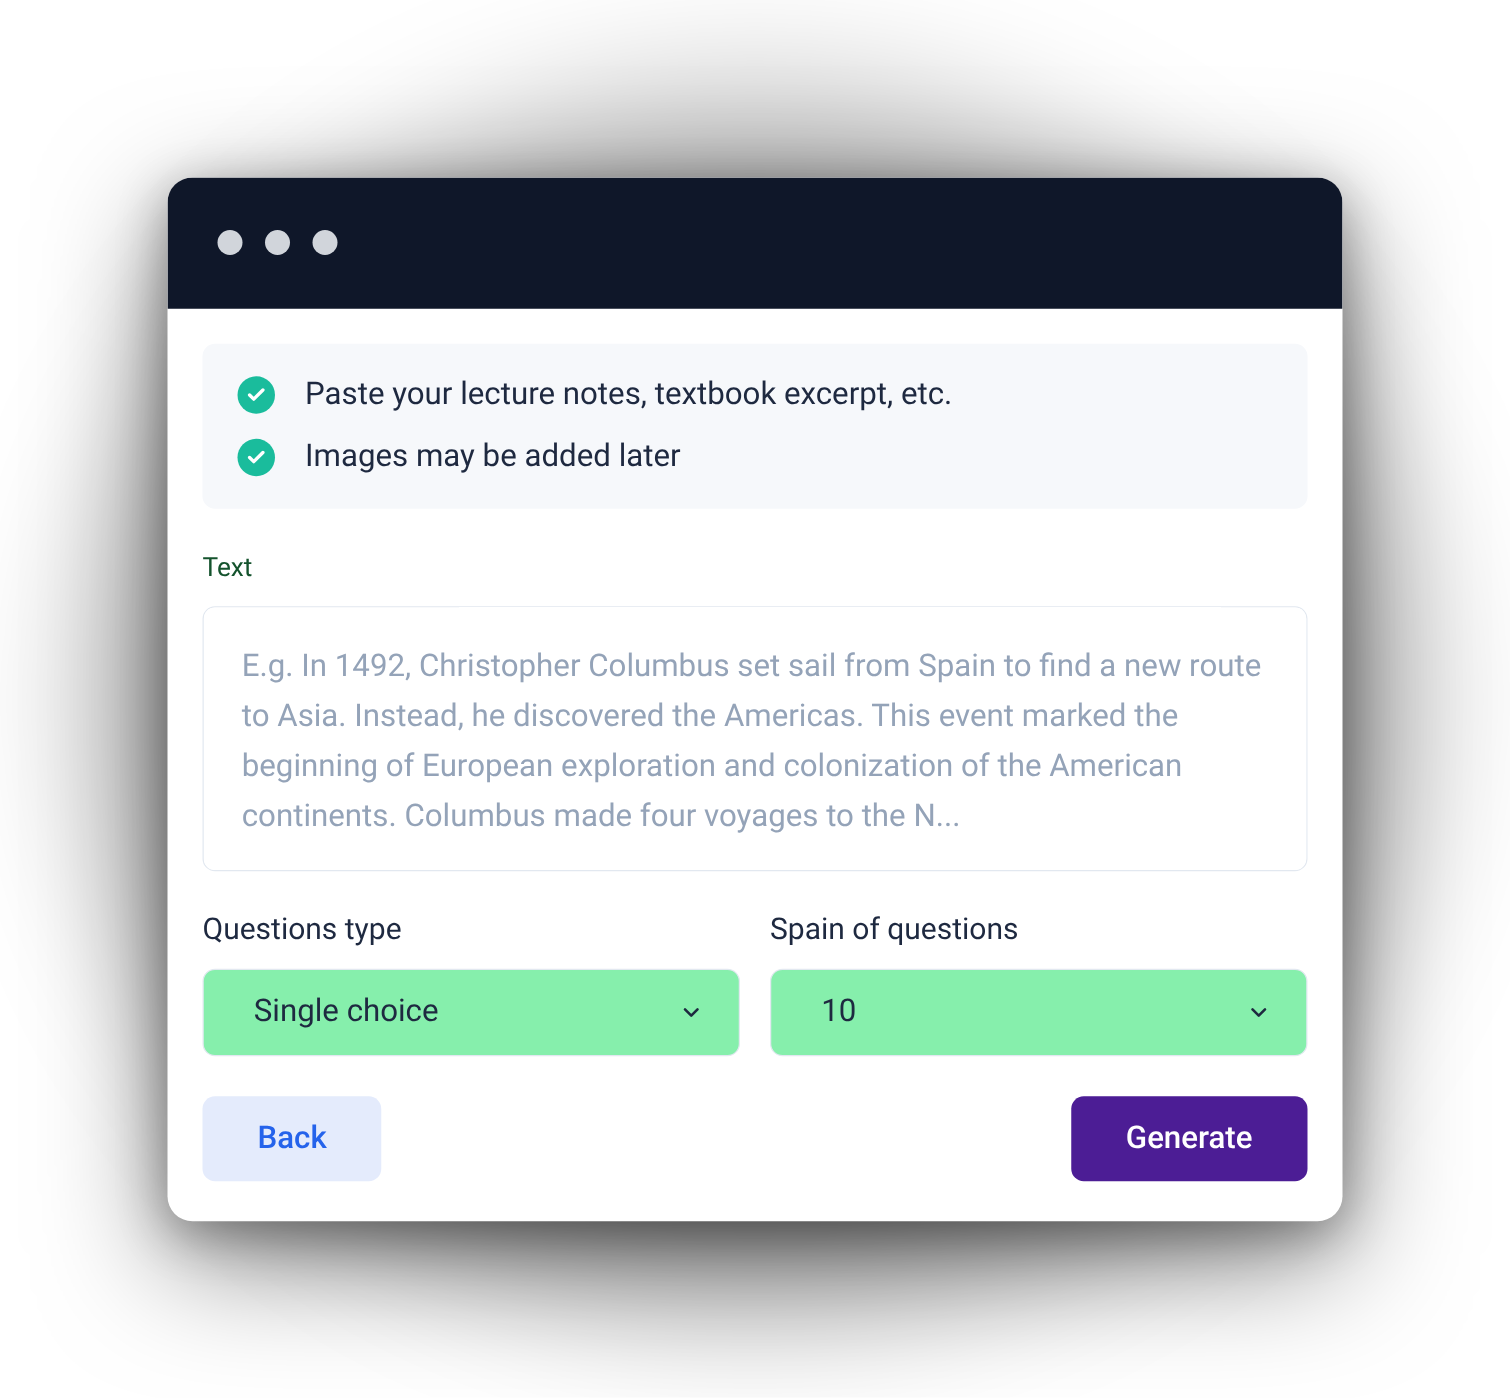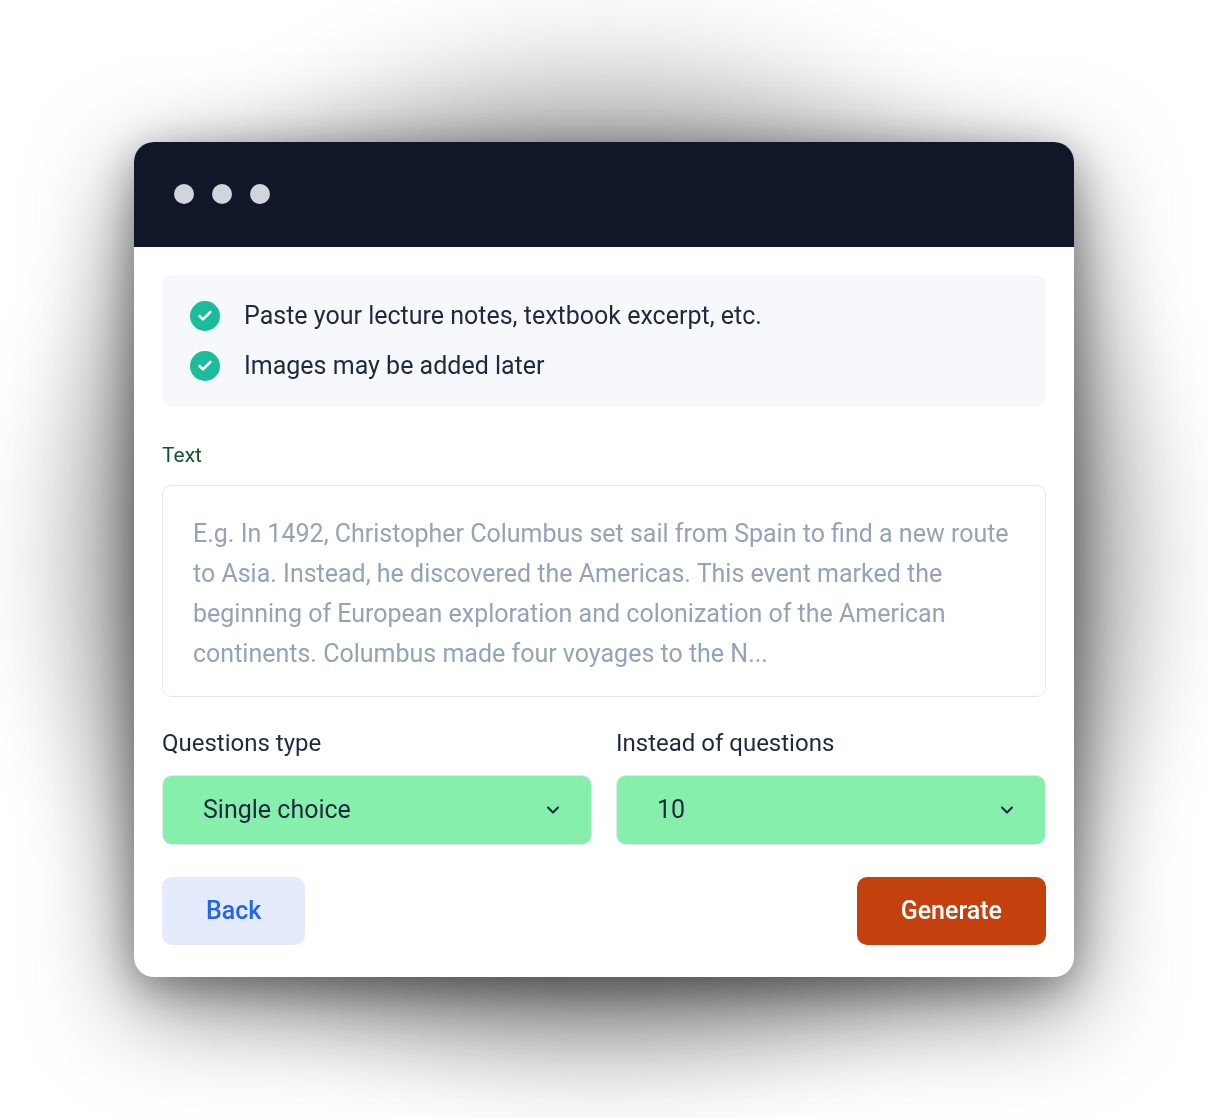--- a/index.html
+++ b/index.html
@@ -177,21 +177,21 @@
       padding: 0 44px;
       font-family: inherit;
     }
     
     .btn-secondary {
       background: #e4ebfc;
       color: #2563eb;
     }
     
     .btn-primary {
-      background: #c2410c;
+      background: #4c1d95;
       color: #ffffff;
     }
   </style>
 </head>
 <body>
 
 <div class="backdrop"></div>
 
 <div class="window">
   <div class="titlebar">
@@ -230,21 +230,21 @@
         <div class="field-group-label">Questions type</div>
         <div class="select">
           <span class="select-value">Single choice</span>
           <svg class="chevron-icon" viewBox="0 0 24 24" fill="none" stroke="#1e2940" stroke-width="2.5" stroke-linecap="round" stroke-linejoin="round">
               <polyline points="6 9 12 15 18 9"></polyline>
             </svg>
         </div>
       </div>
 
       <div class="field-group">
-        <div class="field-group-label">Instead of questions</div>
+        <div class="field-group-label">Spain of questions</div>
         <div class="select">
           <span class="select-value">10</span>
           <svg class="chevron-icon" viewBox="0 0 24 24" fill="none" stroke="#1e2940" stroke-width="2.5" stroke-linecap="round" stroke-linejoin="round">
               <polyline points="6 9 12 15 18 9"></polyline>
             </svg>
         </div>
       </div>
     </div>
     
     <div class="actions">

